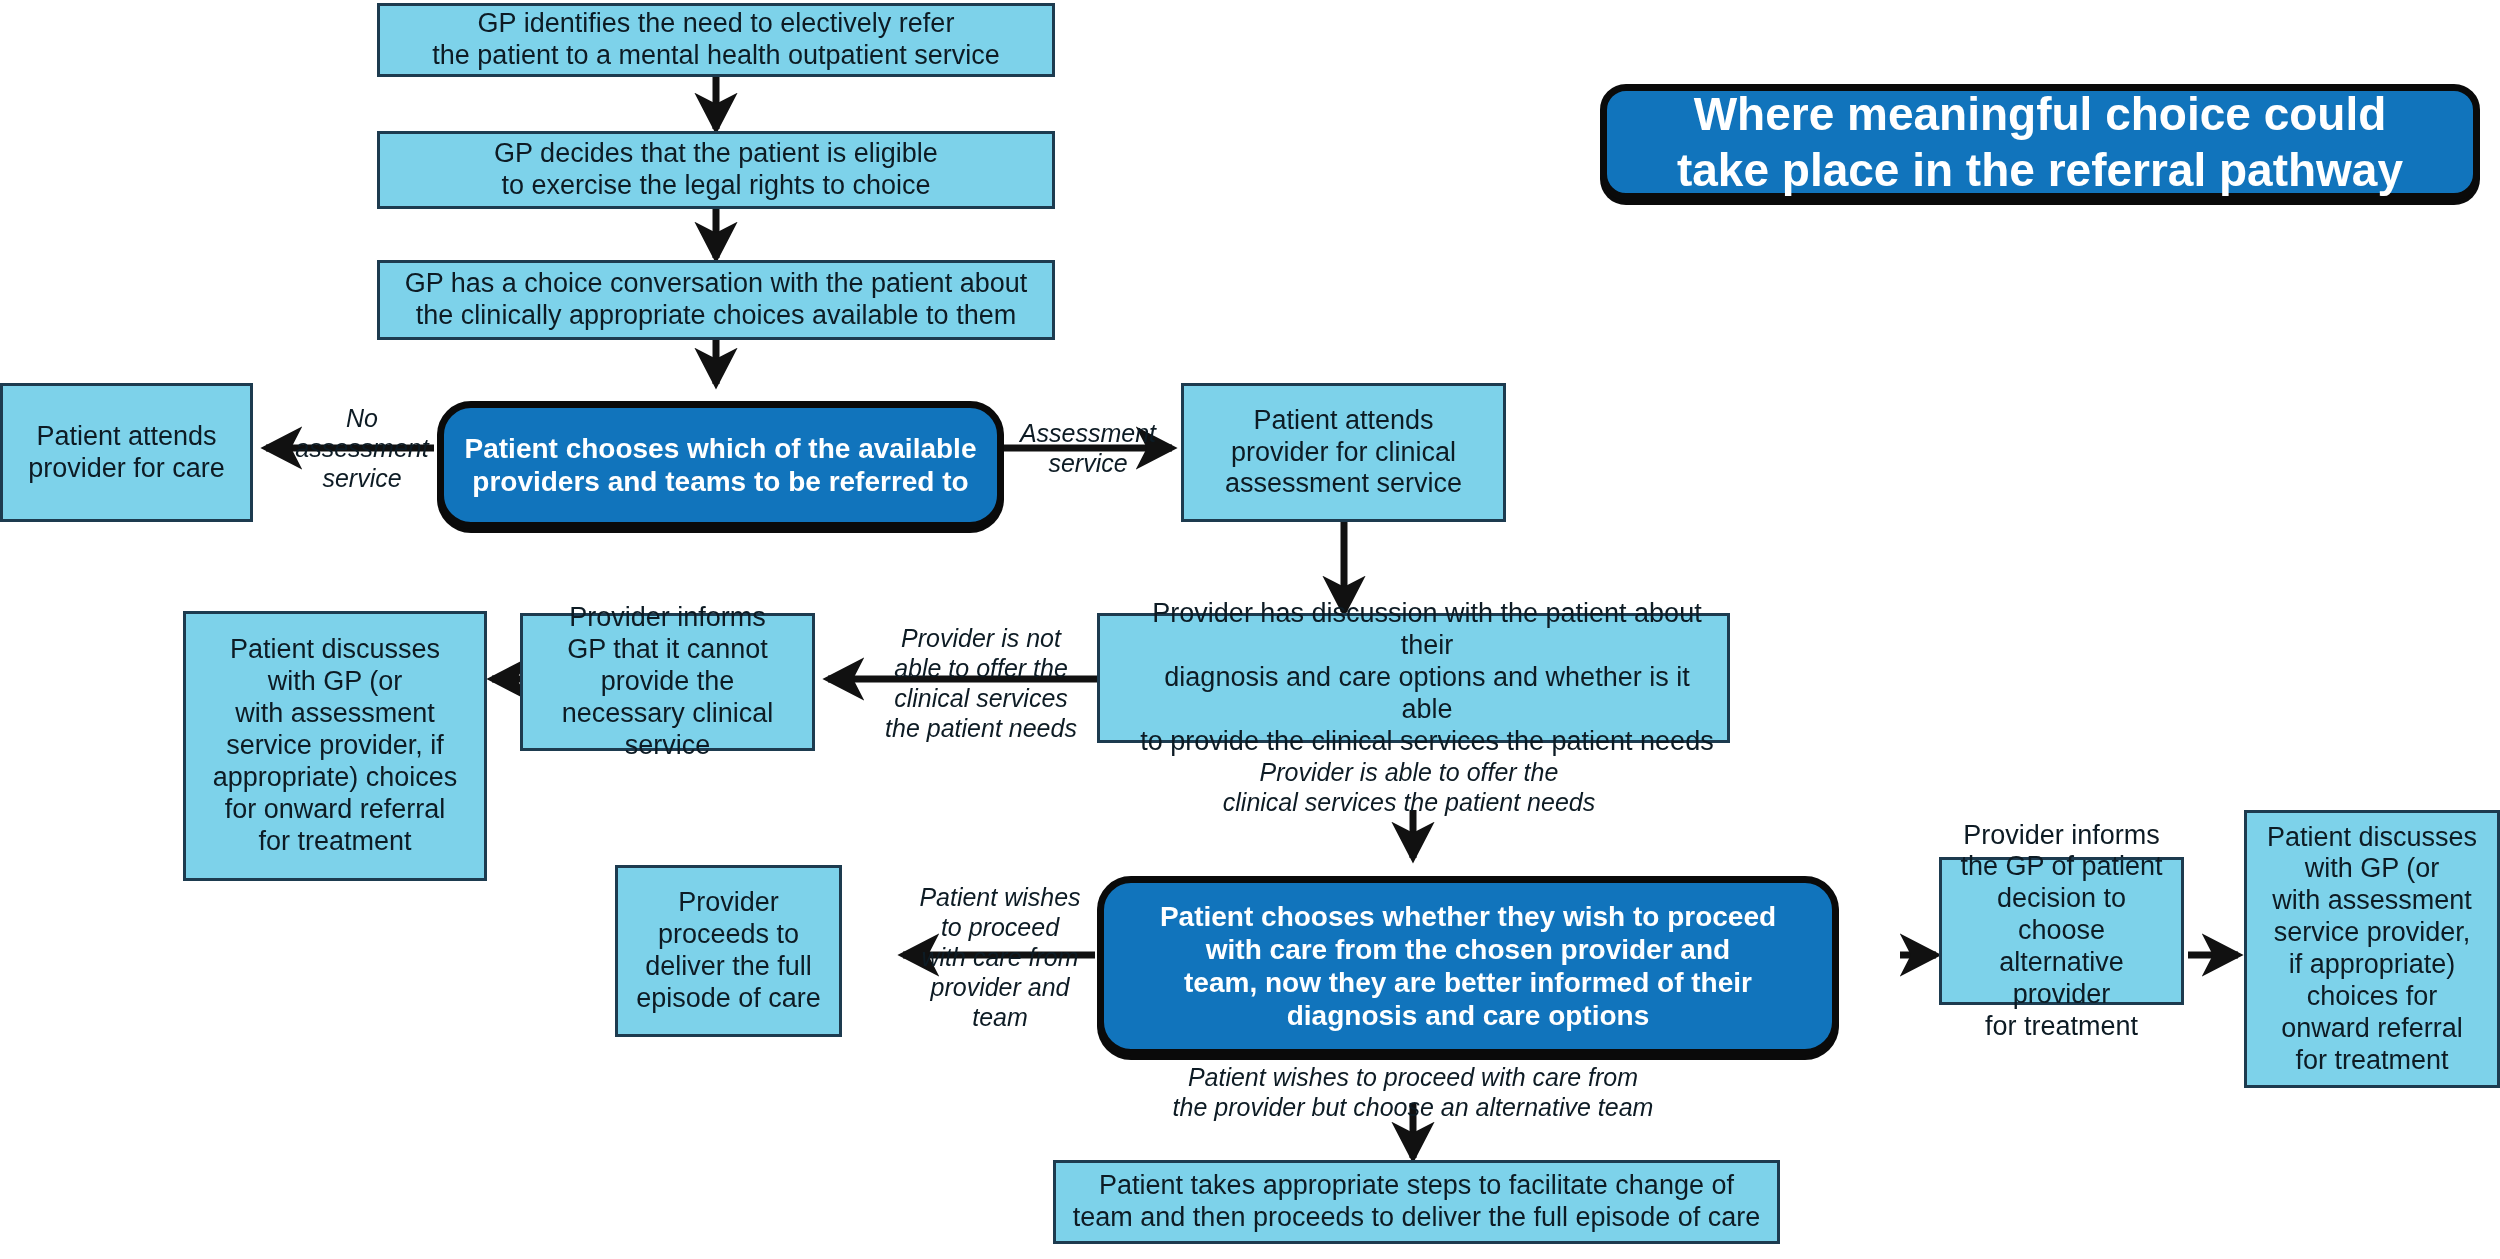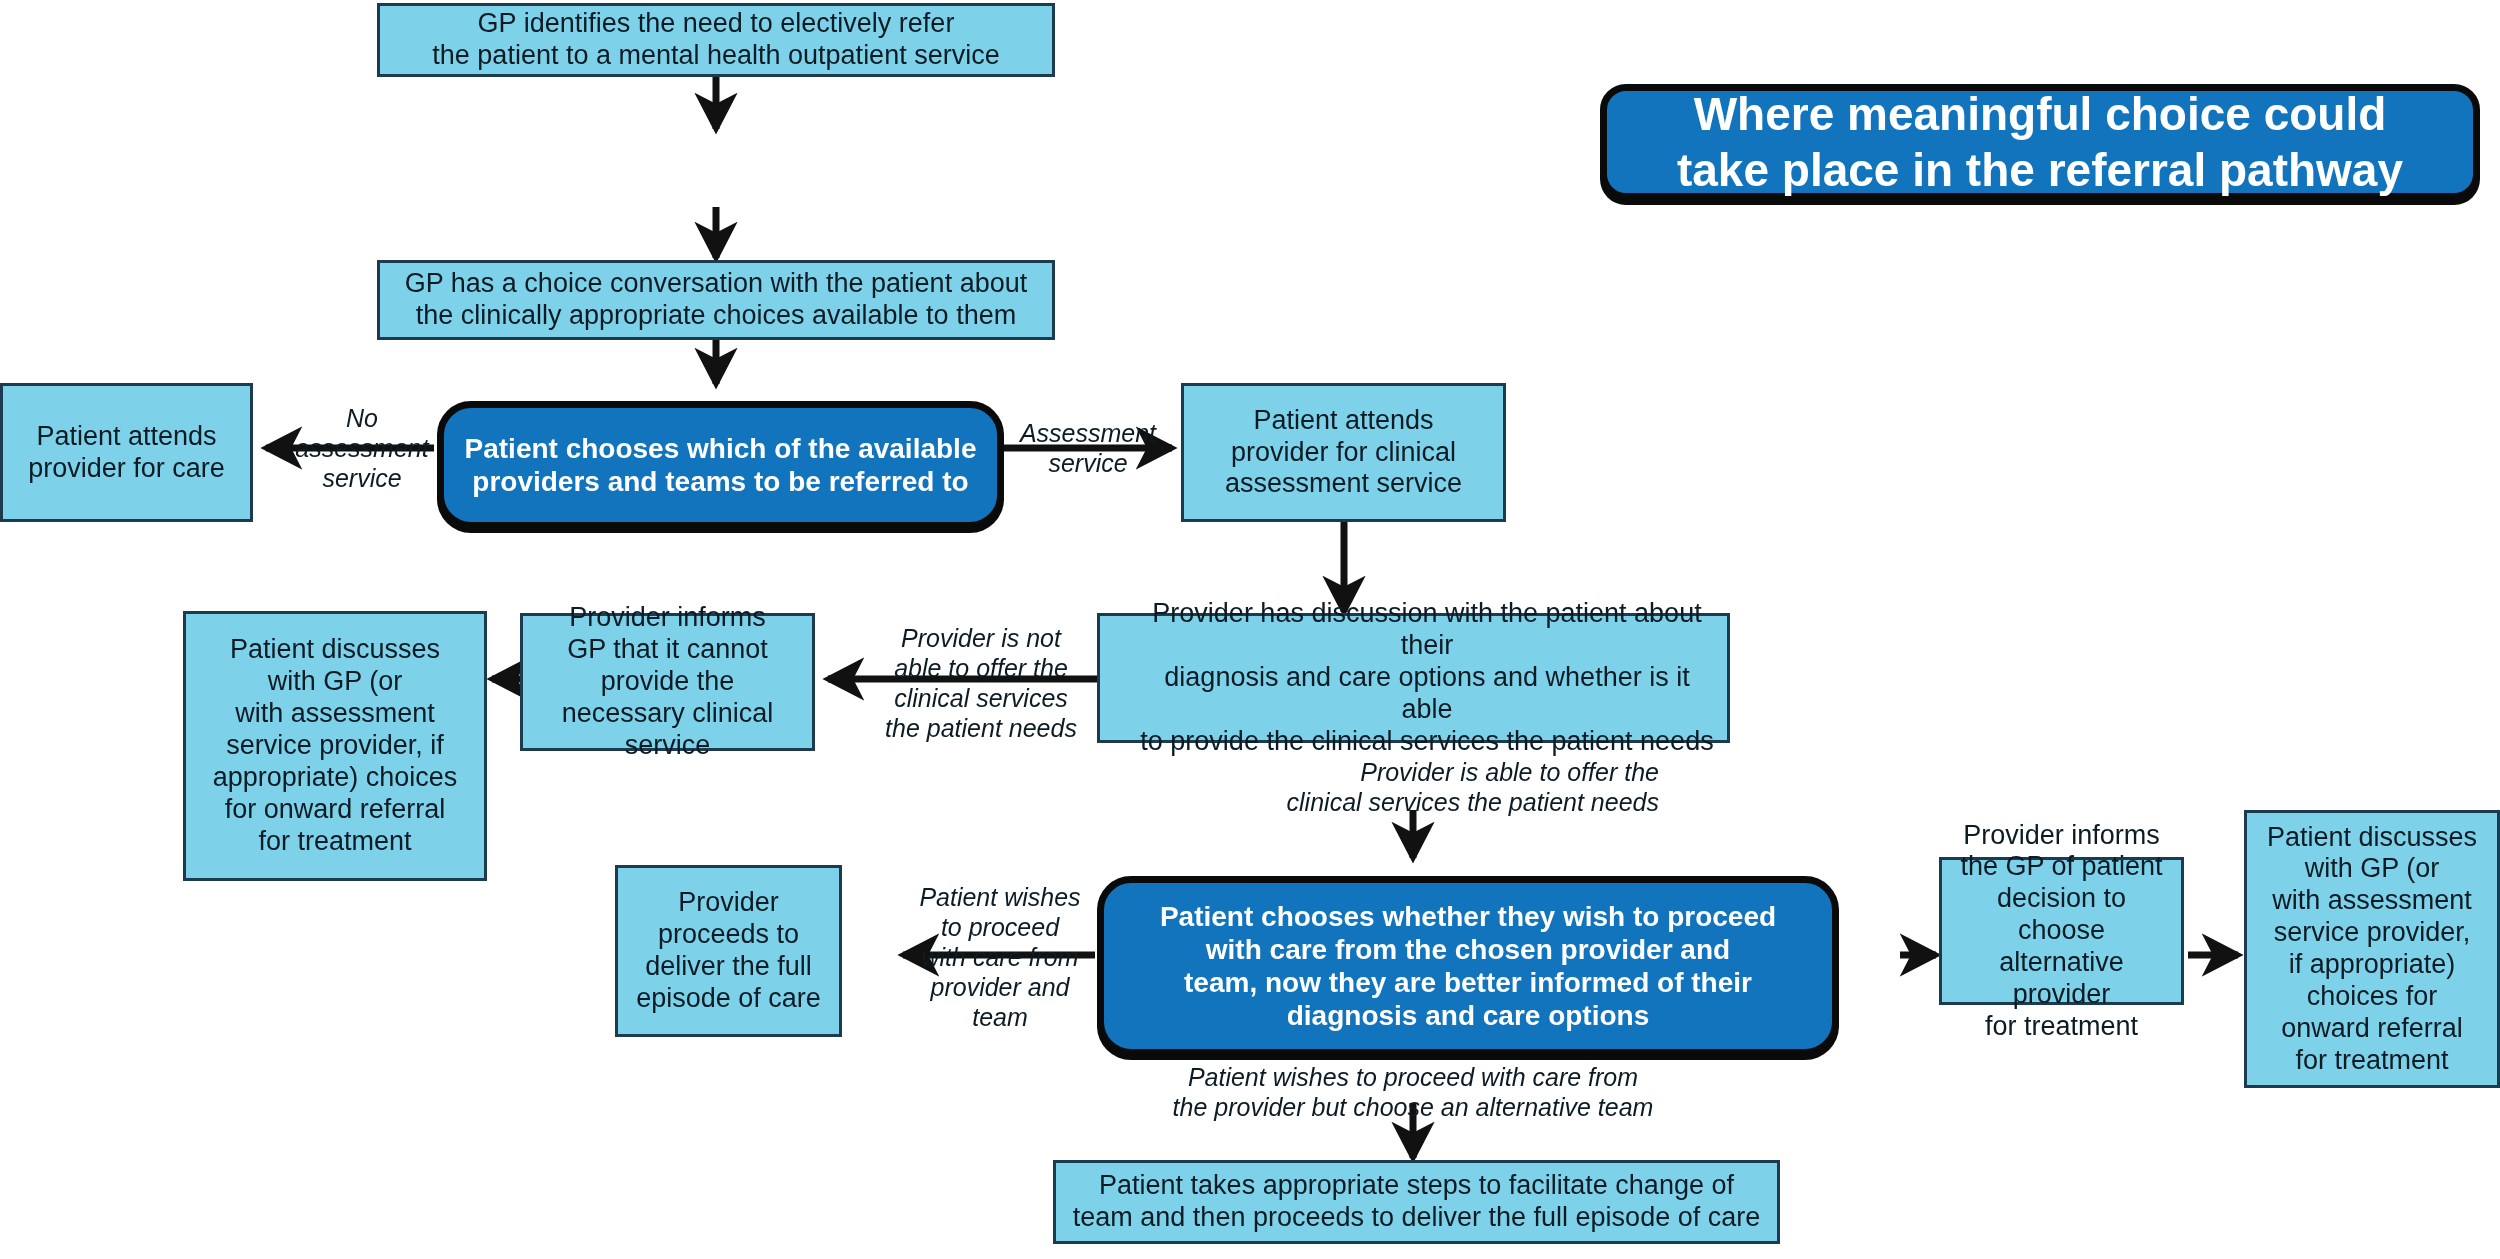--- a/index.html
+++ b/index.html
@@ -117,20 +117,22 @@
       </g>
     </svg>
   </div>
 
   <div class="node title-box" style="left:1600px; top:84px; width:880px; height:116px;">Where meaningful choice could
 take place in the referral pathway</div>
 
   <div class="node light" style="left:377px; top:3px; width:678px; height:74px;">GP identifies the need to electively refer
 the patient to a mental health outpatient service</div>
 
+  <div class="node light" style="left:377px; top:131px; width:678px; height:78px;">GP decides that the patient is eligible
+to exercise the legal rights to choice</div>
 
   <div class="node light" style="left:377px; top:260px; width:678px; height:80px;">GP has a choice conversation with the patient about
 the clinically appropriate choices available to them</div>
 
   <div class="node decision" style="left:437px; top:386px; width:567px; height:128px;">Patient chooses which of the available
 providers and teams to be referred to</div>
 
   <div class="node light" style="left:0px; top:383px; width:253px; height:139px;">Patient attends
 provider for care</div>
 
@@ -189,21 +191,21 @@
 service</div>
 
   <div class="edge-label" style="left:1000px; top:418px; width:176px;">Assessment
 service</div>
 
   <div class="edge-label" style="left:868px; top:623px; width:226px;">Provider is not
 able to offer the
 clinical services
 the patient needs</div>
 
-  <div class="edge-label" style="left:1159px; top:757px; width:500px;text-align:right;">Provider is able to offer the
+  <div class="edge-label" style="left:1159px; top:757px; width:500px;">Provider is able to offer the
 clinical services the patient needs</div>
 
   <div class="edge-label" style="left:909px; top:882px; width:182px;">Patient wishes
 to proceed
 with care from
 provider and
 team</div>
 
 
   <div class="edge-label" style="left:1163px; top:1062px; width:500px;">Patient wishes to proceed with care from

